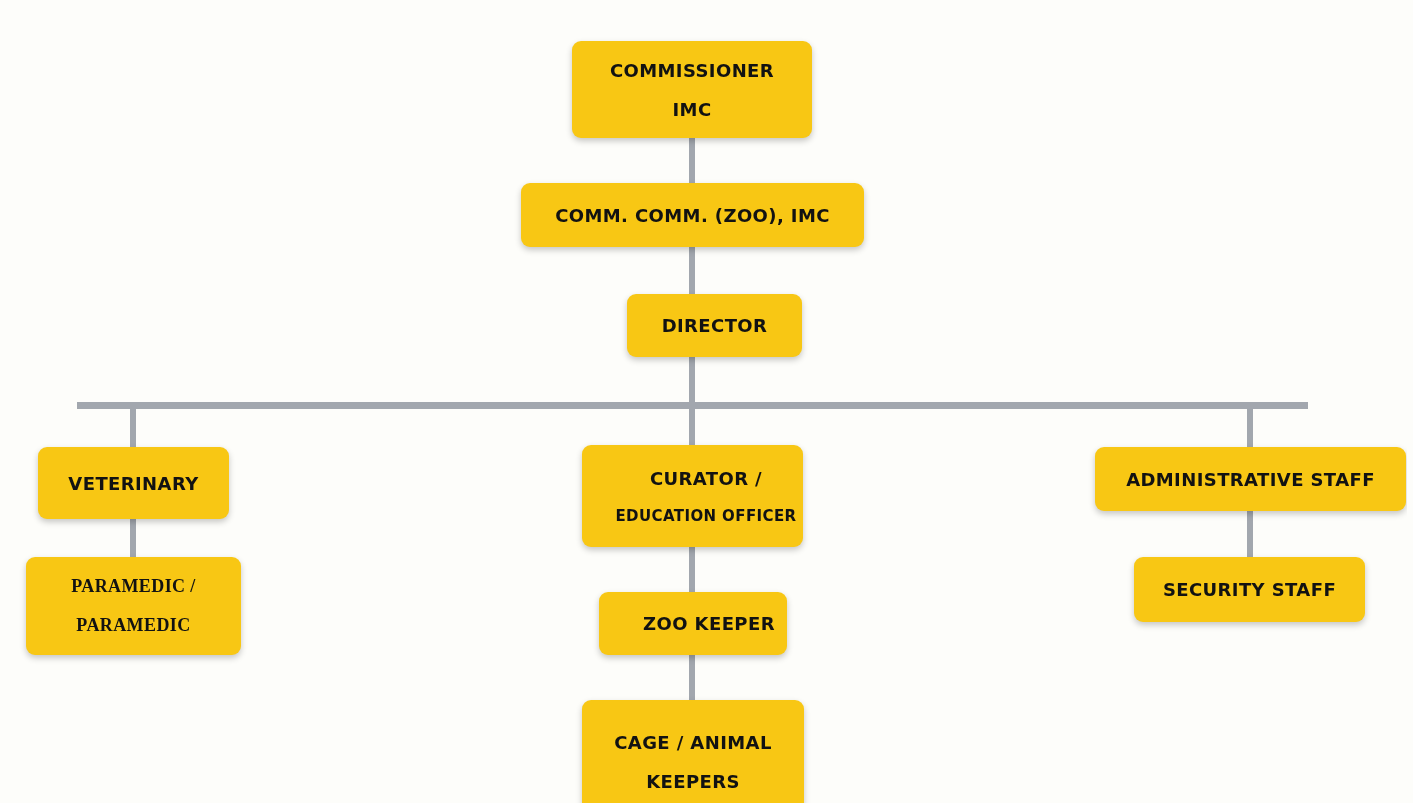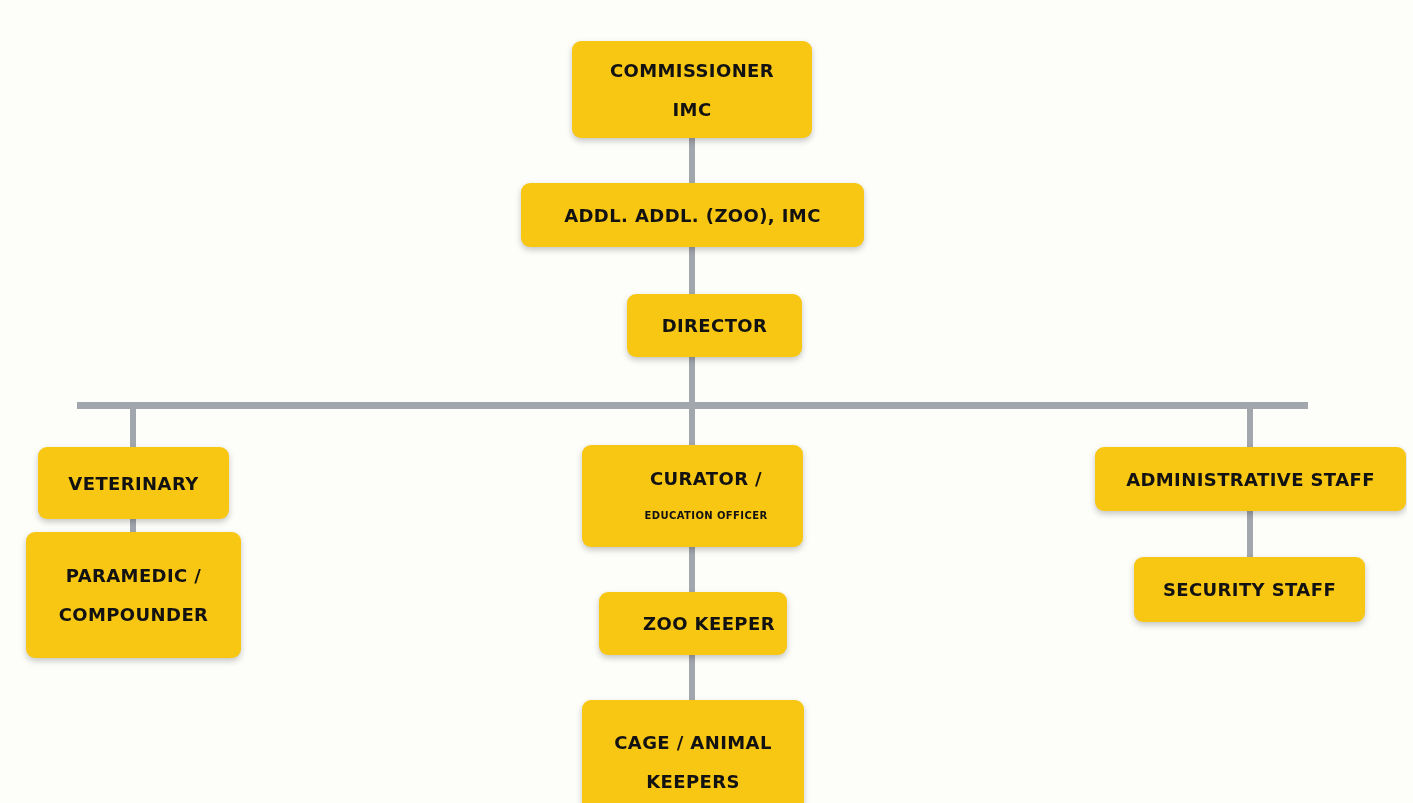--- a/index.html
+++ b/index.html
@@ -49,29 +49,29 @@
     font-weight: 700;
     letter-spacing: 0.4px;
   }
   .node-line {
     display: block;
     font-size: 18px;
     line-height: 33px;
     white-space: nowrap;
   }
   .node-line.sub {
-    font-size: 10px;
+    font-size: 15px;
     line-height: 30px;
   }
 
   .node-commissioner  { left: 560px;  top: 29px;  width: 240px; height: 97px; }
   .node-addl-comm     { left: 509px;  top: 171px; width: 343px; height: 64px; }
   .node-director      { left: 615px;  top: 282px; width: 175px; height: 63px; }
   .node-veterinary    { left: 26px;   top: 435px; width: 191px; height: 72px; }
-  .node-paramedic     { left: 14px;   top: 520px; width: 215px; height: 126px; }
+  .node-paramedic     { left: 14px;   top: 545px; width: 215px; height: 98px; font-family: Liberation Serif, serif; }
   .node-curator       { left: 570px;  top: 433px; width: 221px; height: 102px; padding-left: 27px; }
   .node-zoo-keeper    { left: 587px;  top: 580px; width: 188px; height: 63px; padding-left: 32px; }
   .node-cage-keepers  { left: 570px;  top: 688px; width: 222px; height: 124px; }
   .node-admin-staff   { left: 1083px; top: 435px; width: 311px; height: 64px; }
   .node-security-staff{ left: 1122px; top: 545px; width: 231px; height: 65px; border-radius: 9px; }
 </style>
 </head>
 <body>
 
 <div class="canvas">
@@ -87,34 +87,34 @@
   <div class="connector v conn-curator-zookeeper"></div>
   <div class="connector v conn-zookeeper-cage"></div>
   <div class="connector v conn-admin-security"></div>
 
   <div class="node node-commissioner">
     <span class="node-line">COMMISSIONER</span>
     <span class="node-line">IMC</span>
   </div>
 
   <div class="node node-addl-comm">
-    <span class="node-line">ADDL. ADDL. (ZOO), IMC</span>
+    <span class="node-line">COMM. COMM. (ZOO), IMC</span>
   </div>
 
   <div class="node node-director">
     <span class="node-line">DIRECTOR</span>
   </div>
 
   <div class="node node-veterinary">
     <span class="node-line">VETERINARY</span>
   </div>
 
   <div class="node node-paramedic">
     <span class="node-line">PARAMEDIC /</span>
-    <span class="node-line">COMPOUNDER</span>
+    <span class="node-line">PARAMEDIC</span>
   </div>
 
   <div class="node node-curator">
     <span class="node-line">CURATOR /</span>
     <span class="node-line sub">EDUCATION OFFICER</span>
   </div>
 
   <div class="node node-zoo-keeper">
     <span class="node-line">ZOO KEEPER</span>
   </div>

